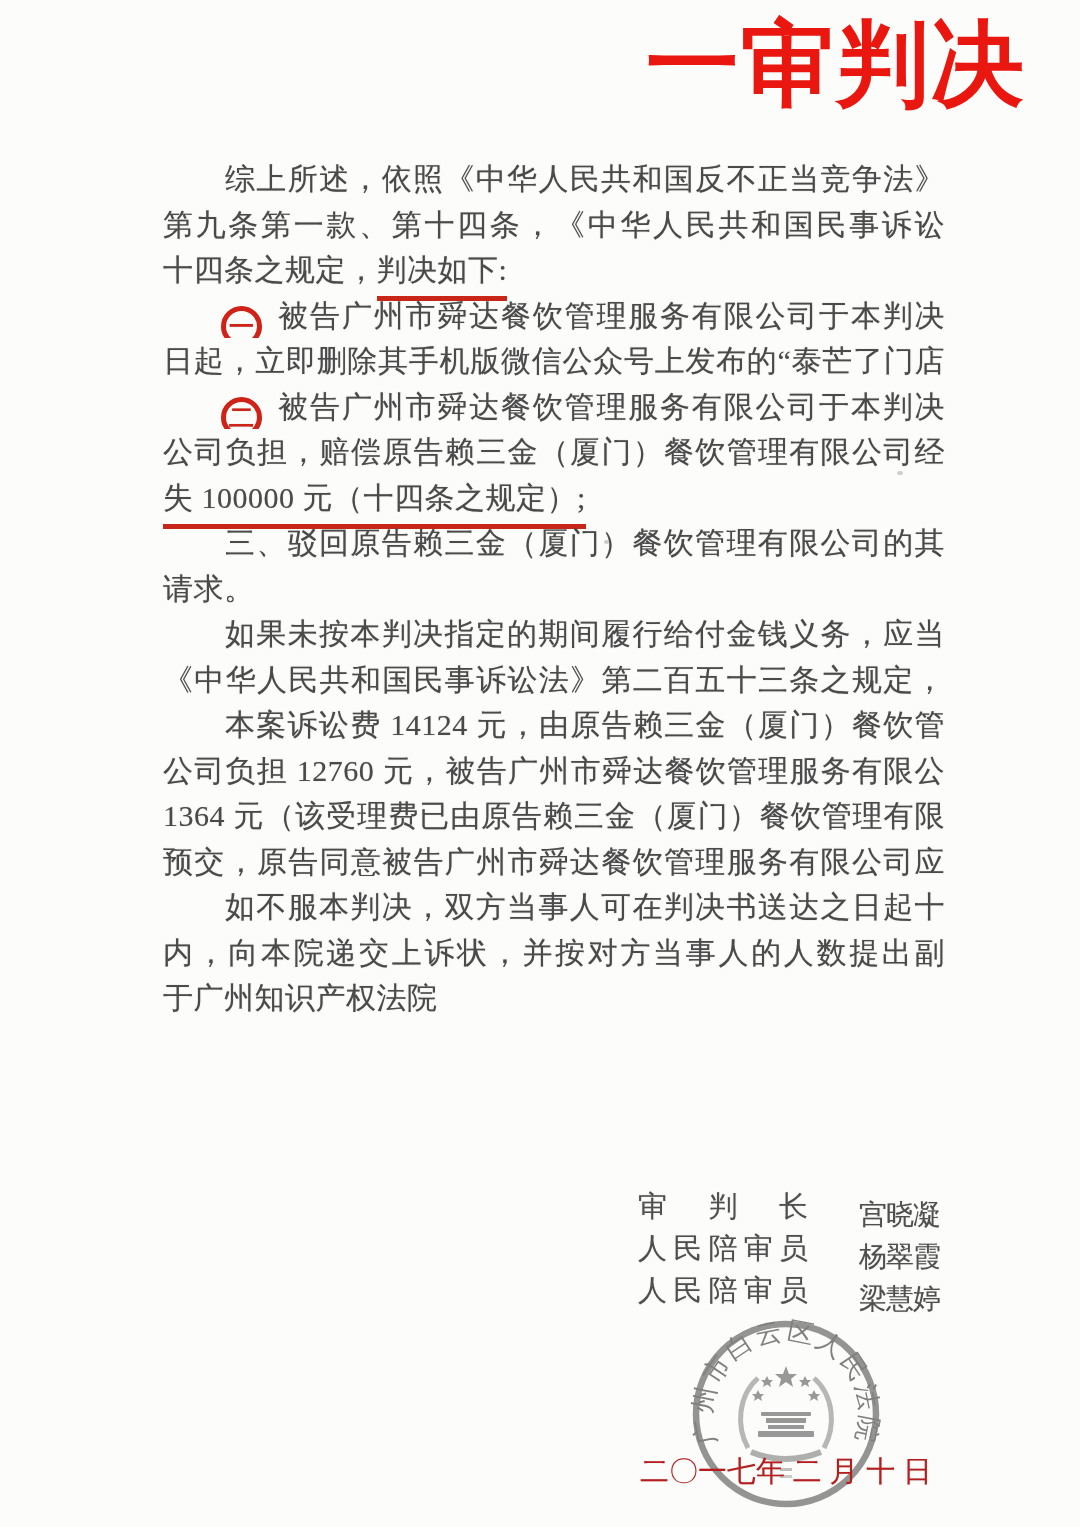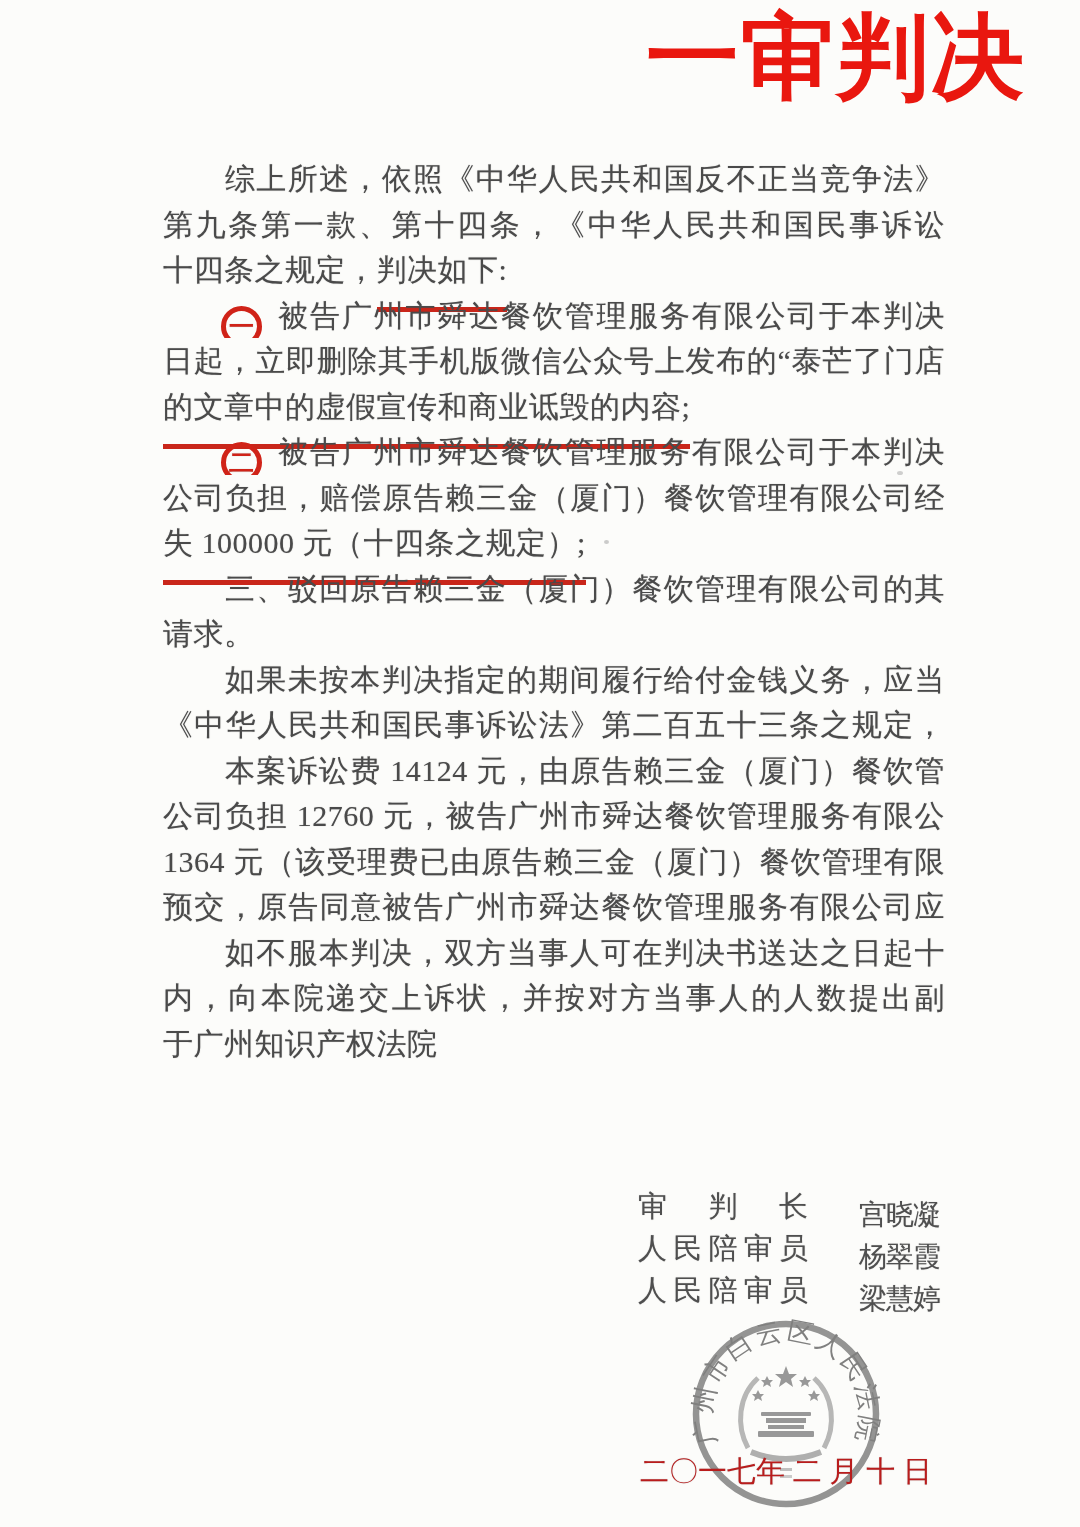--- a/index.html
+++ b/index.html
@@ -8,21 +8,21 @@
     position:relative;
     width:1080px;height:1527px;
     background:#fcfcfa;
     overflow:hidden;
     font-family:"Liberation Serif", serif;
   }
   
   #title{
     position:absolute;
     left:646px;top:18px;
-    font-family:Liberation Mono, monospace;
+    font-family:Liberation Sans, sans-serif;
     font-size:93px;
     font-weight:900;
     letter-spacing:2px;
     line-height:1;
     white-space:nowrap;
   }
   
   #doc-body{
     position:absolute;
     left:163px;top:156px;
@@ -40,21 +40,21 @@
   .line.full{
     text-align:justify;
     text-align-last:justify;
     white-space:normal;
     overflow:hidden;
   }
   .line.ind{padding-left:62px;}
   .line.cind{padding-left:58px;}
   .redline{
     border-bottom:5px solid #c9261a;
-    padding-bottom:21px;
+    padding-bottom:10px;
   }
   .circle{
     display:inline-flex;
     align-items:center;
     justify-content:center;
     box-sizing:border-box;
     width:41px;height:41px;
     border:5px solid #d02318;
     border-radius:50%;
     color:#d02318;
@@ -117,21 +117,20 @@
 <div id="page">
 
   <div id="title" style="color: rgb(233, 23, 15);">一审判决</div>
 
   <div id="doc-body">
       <div class="line full ind"><span>综上所述，依照《中华人民共和国反不正当竞争法》第二条、</span></div>
       <div class="line full"><span>第九条第一款、第十四条，《中华人民共和国民事诉讼法》第六</span></div>
       <div class="line"><span>十四条之规定，</span><span class="redline">判决如下:</span></div>
       <div class="line full cind"><span class="circle">一</span><span>被告广州市舜达餐饮管理服务有限公司于本判决生效之</span></div>
       <div class="line full"><span>日起，</span><span class="redline">立即删除其手机版微信公众号上发布的“泰芒了门店查询”</span></div>
-      <div class="line"><span class="redline">的文章中的虚假宣传和商业诋毁的内容;</span></div>
       <div class="line full cind"><span class="circle">二</span><span>被告广州市舜达餐饮管理服务有限公司于本判决生效之</span></div>
       <div class="line full"><span>公司负担，</span><span class="redline">赔偿原告赖三金（厦门）餐饮管理有限公司经济损</span></div>
       <div class="line"><span class="redline">失 100000 元（十四条之规定）;</span></div>
       <div class="line full ind"><span>三、驳回原告赖三金（厦门）餐饮管理有限公司的其他诉讼</span></div>
       <div class="line"><span>请求。</span></div>
       <div class="line full ind"><span>如果未按本判决指定的期间履行给付金钱义务，应当按照</span></div>
       <div class="line full"><span>《中华人民共和国民事诉讼法》第二百五十三条之规定，加倍支</span></div>
       <div class="line full ind"><span>本案诉讼费 14124 元，由原告赖三金（厦门）餐饮管理有限</span></div>
       <div class="line full"><span>公司负担 12760 元，被告广州市舜达餐饮管理服务有限公司负担</span></div>
       <div class="line full"><span>1364 元（该受理费已由原告赖三金（厦门）餐饮管理有限公司</span></div>

